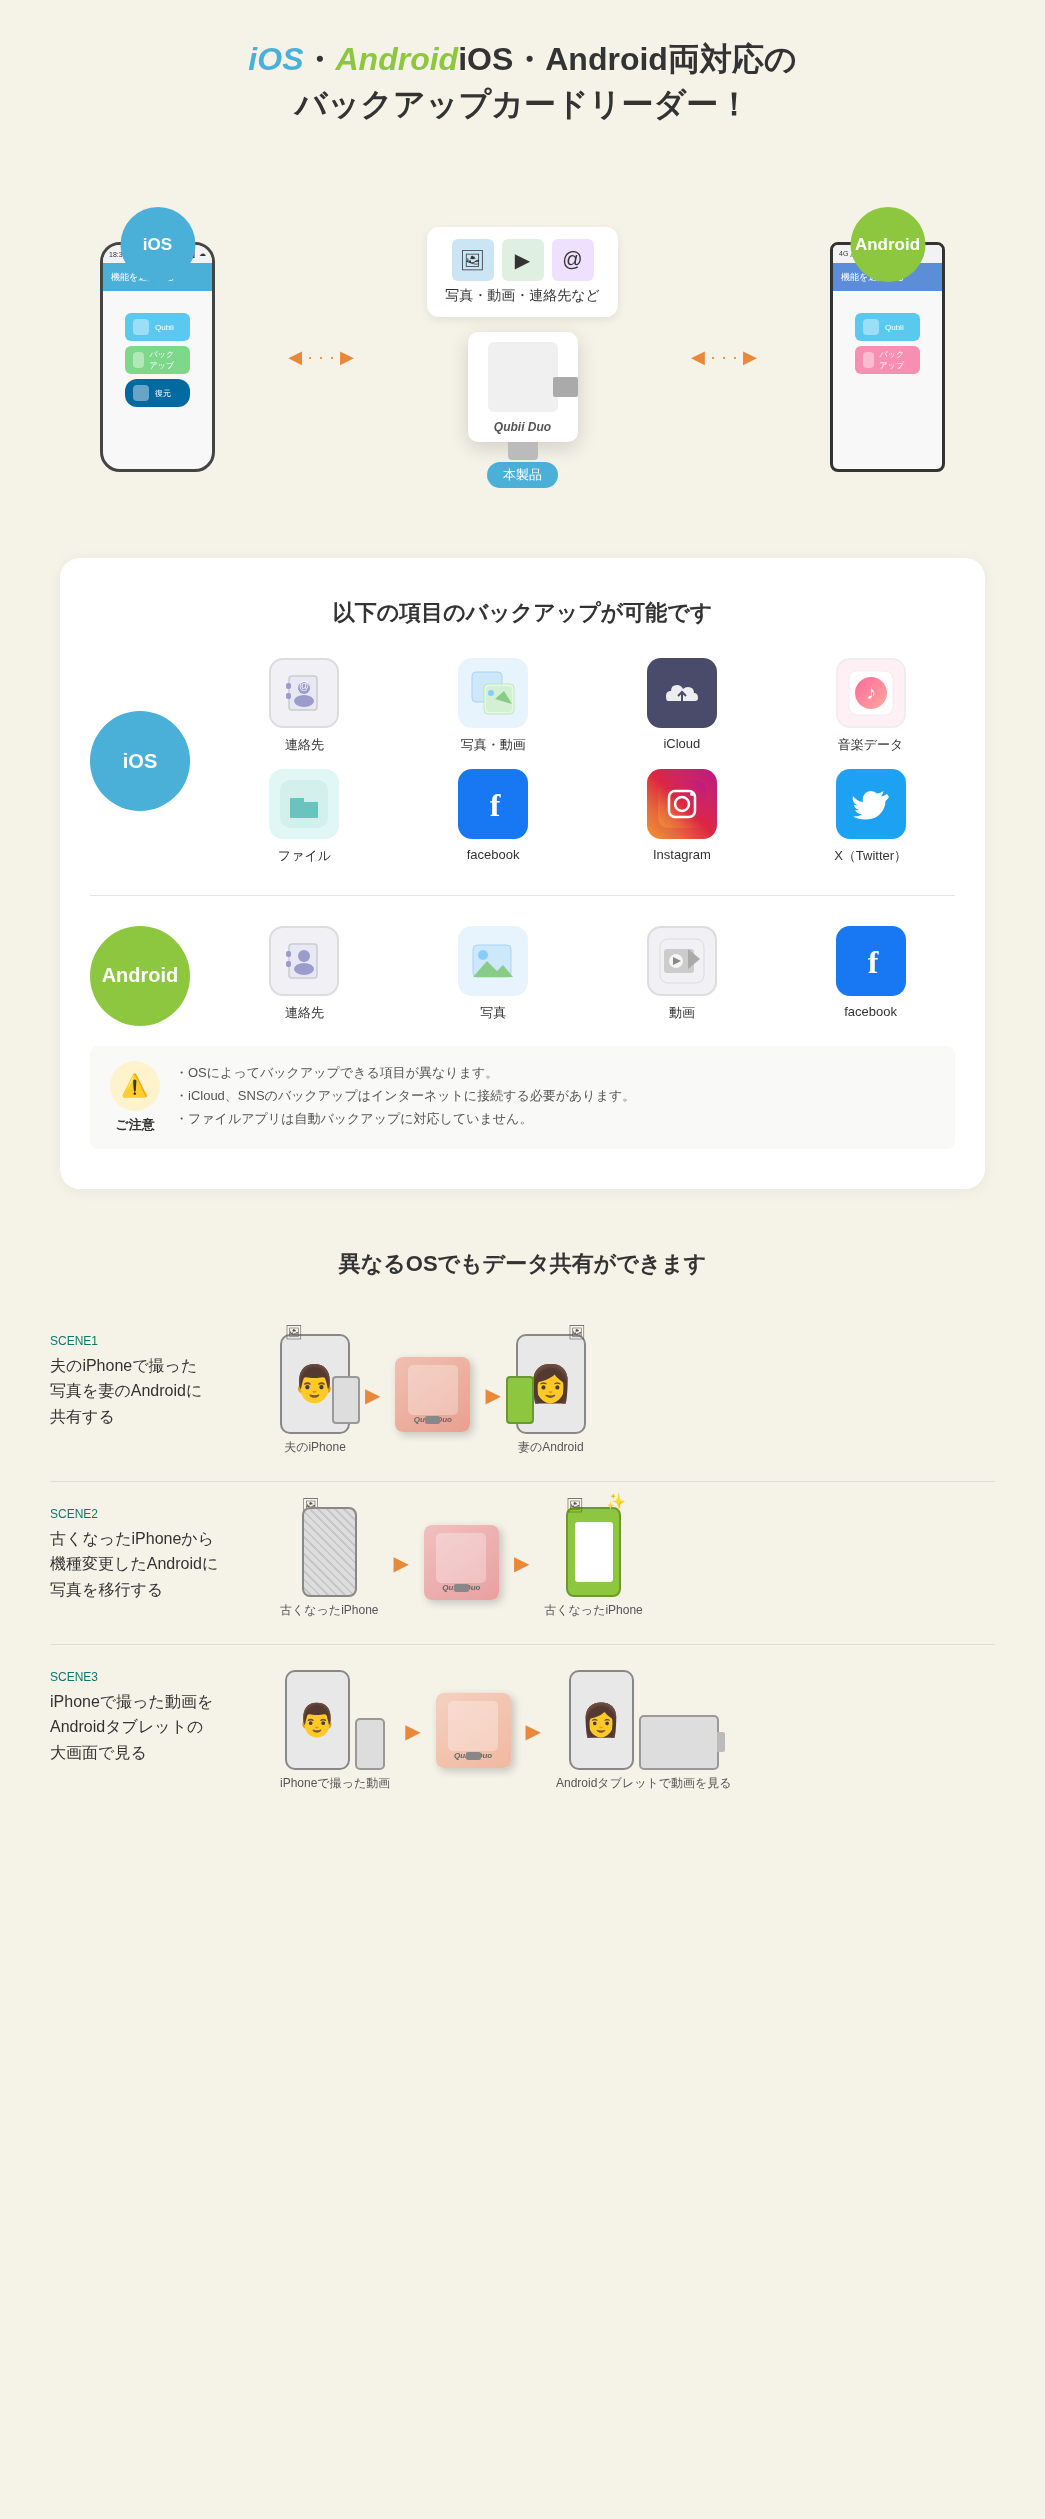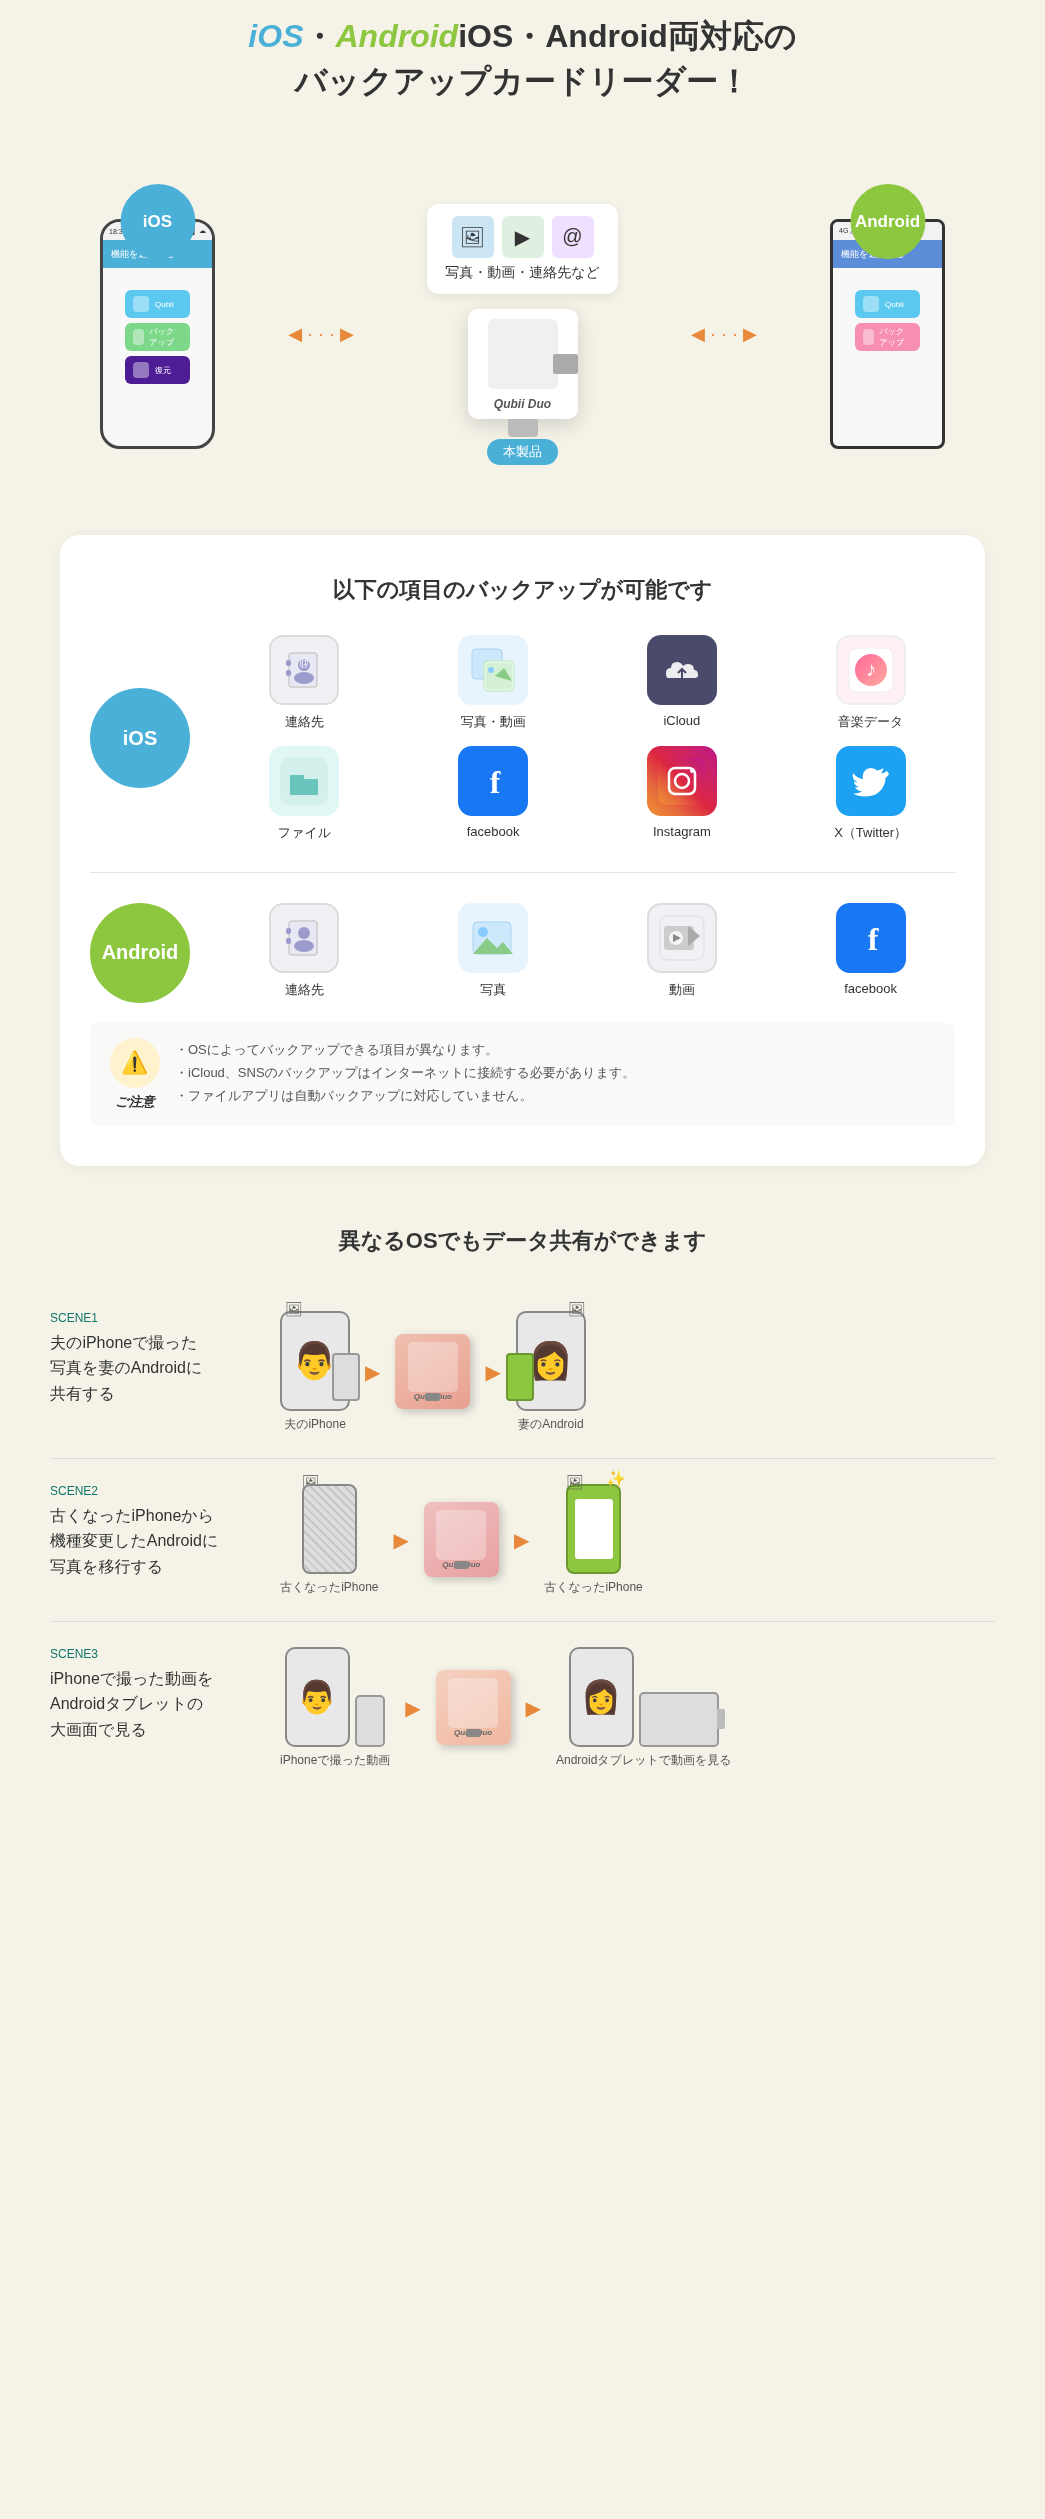--- a/index.html
+++ b/index.html
@@ -6,21 +6,21 @@
     body {
       background: #f5f3e8;
       font-family: 'Hiragino Sans', 'Yu Gothic', 'Meiryo', sans-serif;
       width: 1045px;
       margin: 0 auto;
     }
 
     
     .hero-section {
       background: #f5f3e8;
-      padding: 14px 20px 20px;
+      padding: 37px 20px 20px;
       text-align: center;
     }
     .hero-title {
       font-size: 32px;
       font-weight: bold;
       color: #333;
       line-height: 1.4;
     }
     .hero-title .ios-text { color: #4ab0d8; font-style: italic; }
     .hero-title .android-text { color: #8dc63f; font-style: italic; font-weight: bold; }
@@ -135,21 +135,20 @@
     }
     .notes-text {
       font-size: 13px;
       color: #555;
       line-height: 1.8;
     }
     .notes-label {
       font-size: 13px;
       color: #333;
       font-weight: bold;
-      font-style: italic;
     }
 
     
     .sharing-section {
       background: #f5f3e8;
       padding: 40px 50px;
     }
     .sharing-title {
       text-align: center;
       font-size: 22px;
@@ -350,21 +349,21 @@
       color: white;
       gap: 6px;
     }
     .mock-row-icon {
       width: 16px; height: 16px;
       background: rgba(255,255,255,0.4);
       border-radius: 4px;
     }
     .row-blue { background: #5bc8f0; }
     .row-green { background: #7dd88a; }
-    .row-orange { background: #4c1d95; }
+    .row-orange { background: #0369a1; border-radius: 12px; }
     .row-pink { background: #f78fb3; }
   </style>
 </head>
 <body>
 
 <div class="hero-section">
   <h1 class="hero-title">
     <span class="ios-text">iOS</span>・<span class="android-text">Android</span><span>iOS・Android両対応の</span><br>
     <span>バックアップカードリーダー！</span>
   </h1>

